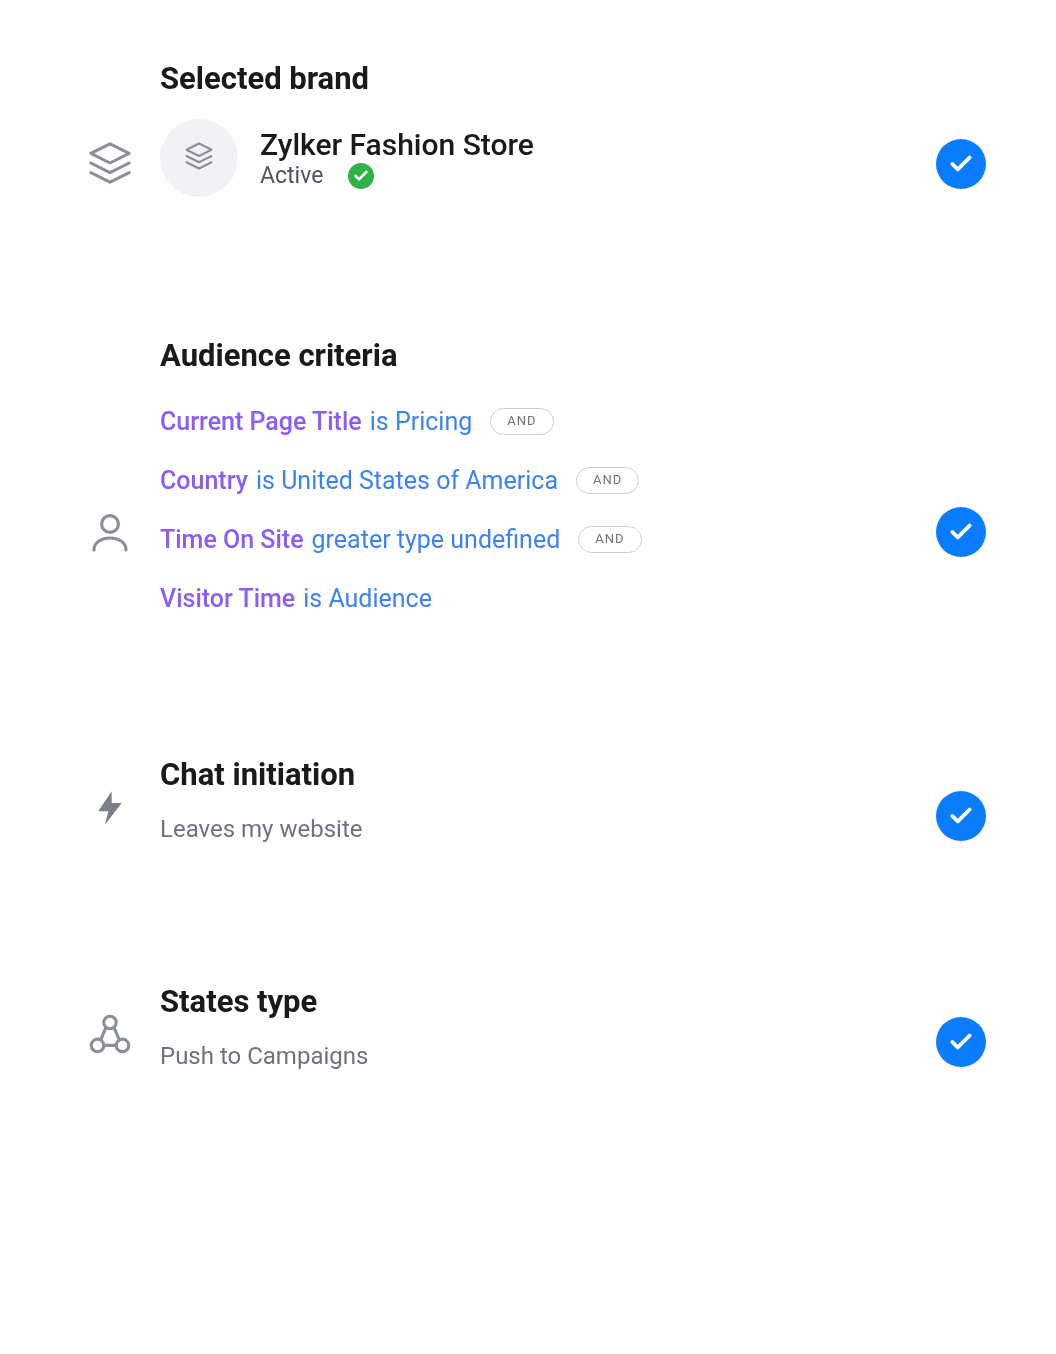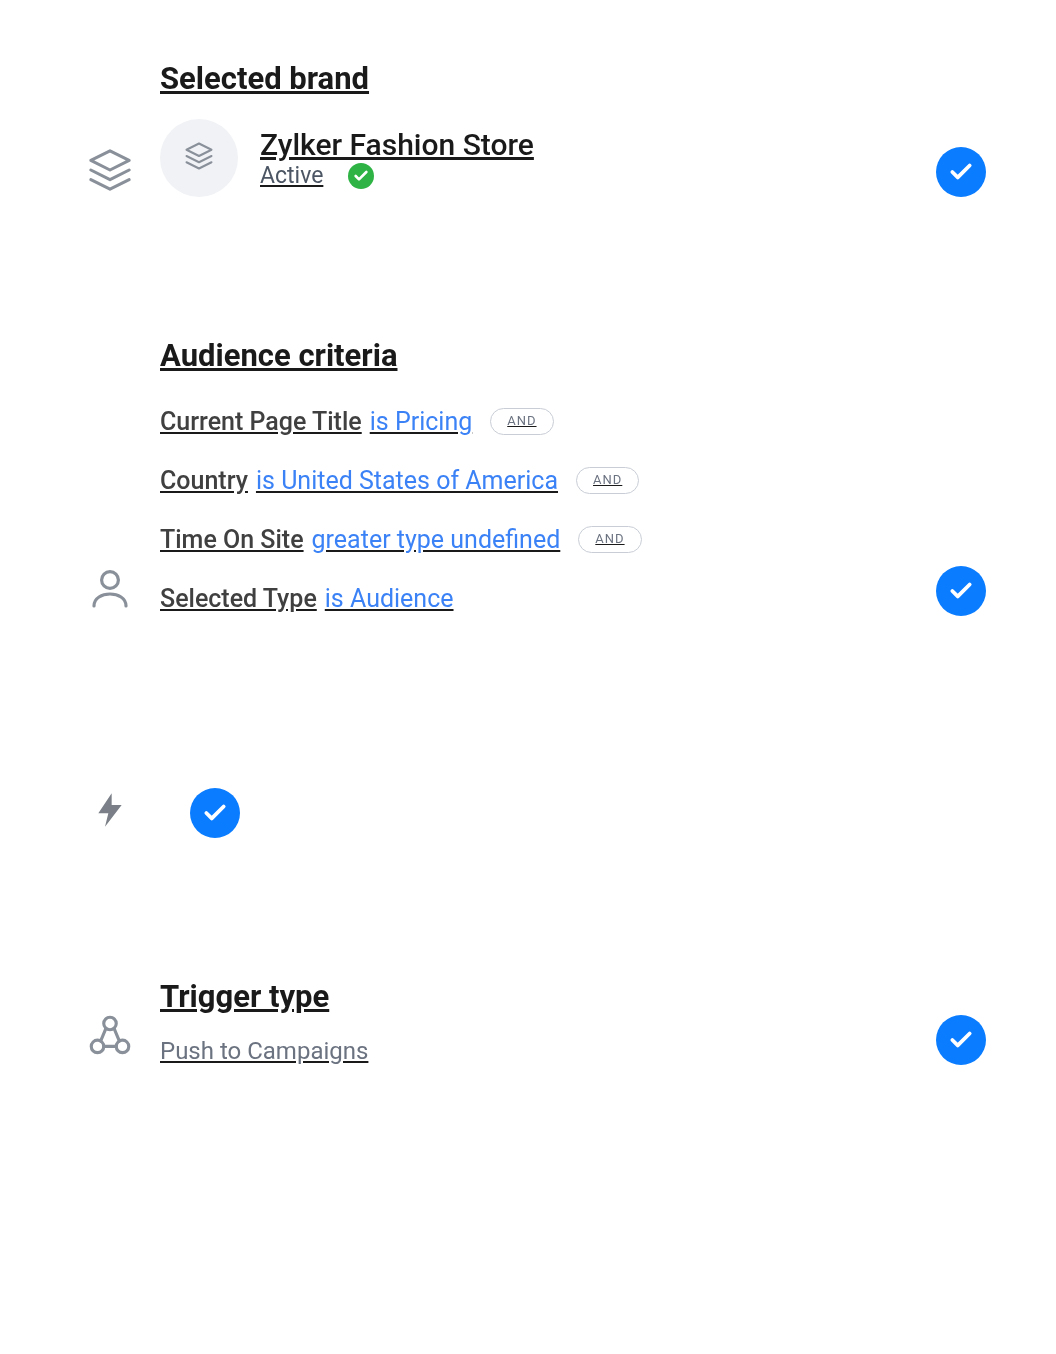--- a/index.html
+++ b/index.html
@@ -8,24 +8,23 @@
     background: #ffffff;
     width: 1056px;
     height: 1354px;
     color: #1a1a1a;
   }
   .container {
     padding: 60px 70px 60px 60px;
   }
   .section {
     display: flex;
-    align-items: flex-end;
+    align-items: center;
     position: relative;
     margin-bottom: 140px;
-    text-decoration: underline;
   }
   .section:last-child { margin-bottom: 0; }
   .left-icon-col {
     width: 100px;
     flex-shrink: 0;
     display: flex;
     justify-content: center;
   }
   .content-col {
     flex: 1;
@@ -98,21 +97,21 @@
   }
   .criteria-item {
     display: flex;
     align-items: center;
     flex-wrap: wrap;
     gap: 8px;
     font-size: 25px;
     line-height: 1.4;
   }
   .criteria-link {
-    color: #404040;
+    color: #8b5cf6;
     font-weight: 500;
   }
   .criteria-text {
     color: #3b82f6;
   }
   .and-badge {
     display: inline-flex;
     align-items: center;
     justify-content: center;
     padding: 3px 16px;
@@ -210,41 +209,45 @@
           <span class="criteria-link">Country</span>
           <span class="criteria-text">is United States of America</span>
           <span class="and-badge">AND</span>
         </div>
         <div class="criteria-item">
           <span class="criteria-link">Time On Site</span>
           <span class="criteria-text">greater type undefined</span>
           <span class="and-badge">AND</span>
         </div>
         <div class="criteria-item">
-          <span class="criteria-link">Selected Type</span>
+          <span class="criteria-link">Visitor Time</span>
           <span class="criteria-text">is Audience</span>
         </div>
       </div>
     </div>
     <div class="right-col right-offset-audience">
       <div class="check-circle">
         <svg width="26" height="26" viewBox="0 0 24 24" fill="none" stroke="#ffffff" stroke-width="3.5" stroke-linecap="round" stroke-linejoin="round">
           <polyline points="20 6 9 17 4 12"></polyline>
         </svg>
       </div>
     </div>
   </div>
 
   <div class="section">
     <div class="left-icon-col icon-offset-chat">
       <span>
         <svg width="40" height="48" viewBox="0 0 24 24" fill="#7b8088">
           <path d="M13 2L5 14h6l-2 8 10-13h-6l0-7z"></path>
         </svg>
       </span>
+    </div>
+    <div class="content-col">
+      <div class="section-title">Chat initiation</div>
+      <div class="subtext">Leaves my website</div>
     </div>
     <div class="right-col right-offset-chat">
       <div class="check-circle">
         <svg width="26" height="26" viewBox="0 0 24 24" fill="none" stroke="#ffffff" stroke-width="3.5" stroke-linecap="round" stroke-linejoin="round">
           <polyline points="20 6 9 17 4 12"></polyline>
         </svg>
       </div>
     </div>
   </div>
 
@@ -255,21 +258,21 @@
           <circle cx="12" cy="6" r="3"></circle>
           <circle cx="6" cy="17" r="3"></circle>
           <circle cx="18" cy="17" r="3"></circle>
           <path d="M10 8.5 L7.5 14.5"></path>
           <path d="M14 8.5 L16.5 14.5"></path>
           <path d="M9 17 L15 17"></path>
         </svg>
       </span>
     </div>
     <div class="content-col">
-      <div class="section-title">Trigger type</div>
+      <div class="section-title">States type</div>
       <div class="subtext">Push to Campaigns</div>
     </div>
     <div class="right-col right-offset-trigger">
       <div class="check-circle">
         <svg width="26" height="26" viewBox="0 0 24 24" fill="none" stroke="#ffffff" stroke-width="3.5" stroke-linecap="round" stroke-linejoin="round">
           <polyline points="20 6 9 17 4 12"></polyline>
         </svg>
       </div>
     </div>
   </div>

